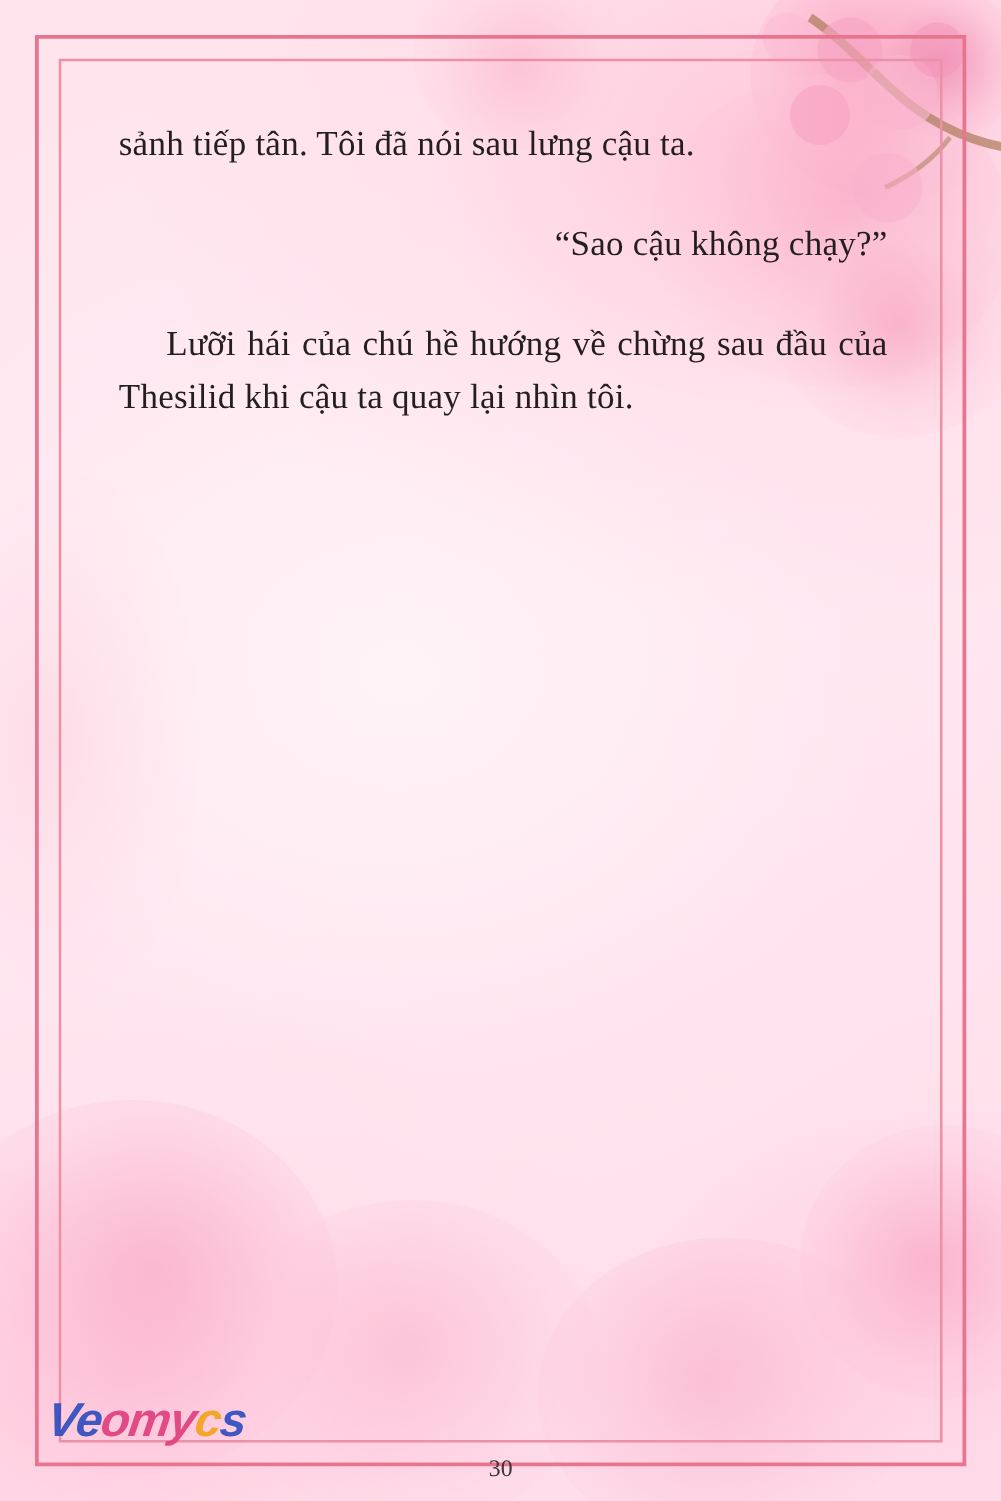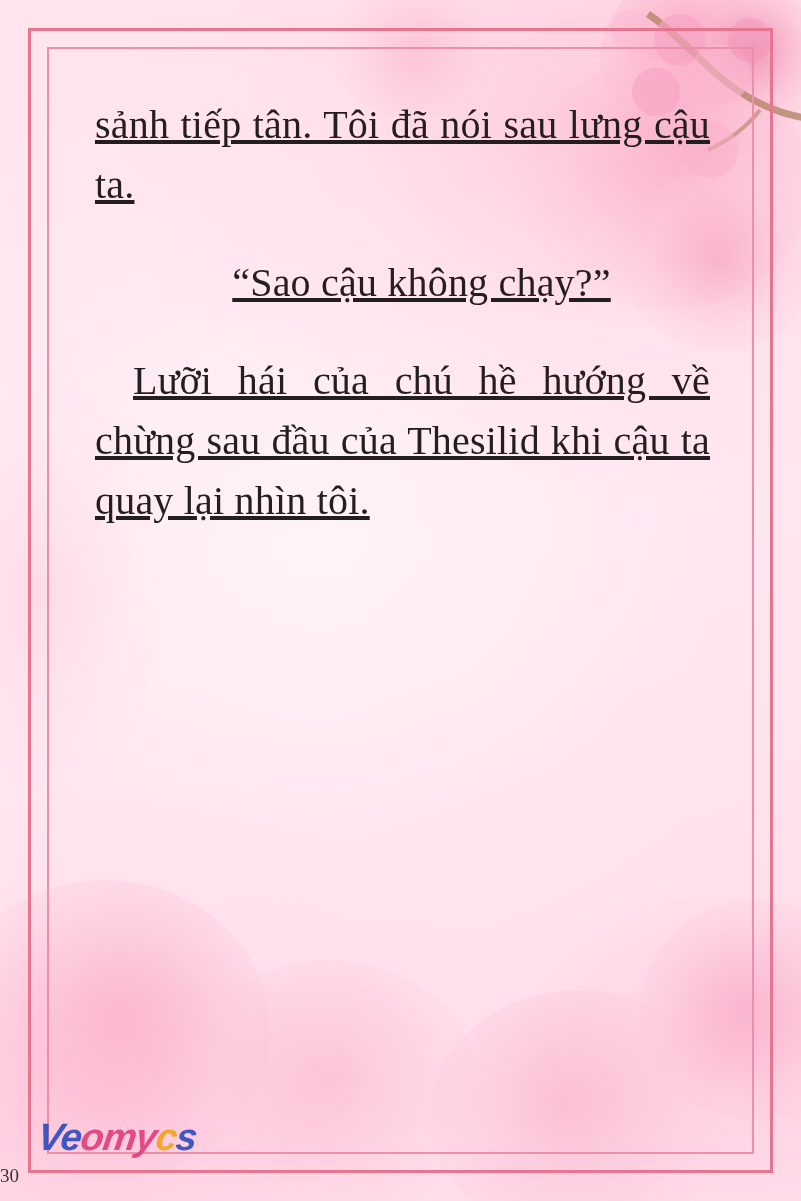--- a/index.html
+++ b/index.html
@@ -56,49 +56,49 @@
     border: 2px solid #eb90a6;
     box-sizing: border-box;
   }
 
   .text-body {
     position: absolute;
     left: 95px;
     top: 95px;
     width: 615px;
     color: #231f20;
-    font-size: 40px;
+    font-size: 28px;
     line-height: 1.50;
     letter-spacing: 0.2px;
-    text-decoration: underline;
   }
 
   .para {
     margin: 0 0 38px 0;
     text-align: justify;
     text-justify: inter-word;
   }
   .para.noindent {
     text-indent: 0;
   }
   .para.indent {
     text-indent: 56px;
   }
   .para.small-indent {
     text-indent: 38px;
   }
   .para.nojustify {
-    text-align: center;
+    text-align: right;
   }
 
   .page-number {
     position: absolute;
     left: 0;
     right: 0;
     bottom: 14px;
+    text-align: center;
     font-size: 19px;
     color: #3a3336;
     font-family: "Liberation Serif", serif;
   }
 
   .watermark {
     position: absolute;
     left: 38px;
     bottom: 42px;
     font-family: "Liberation Sans", sans-serif;

